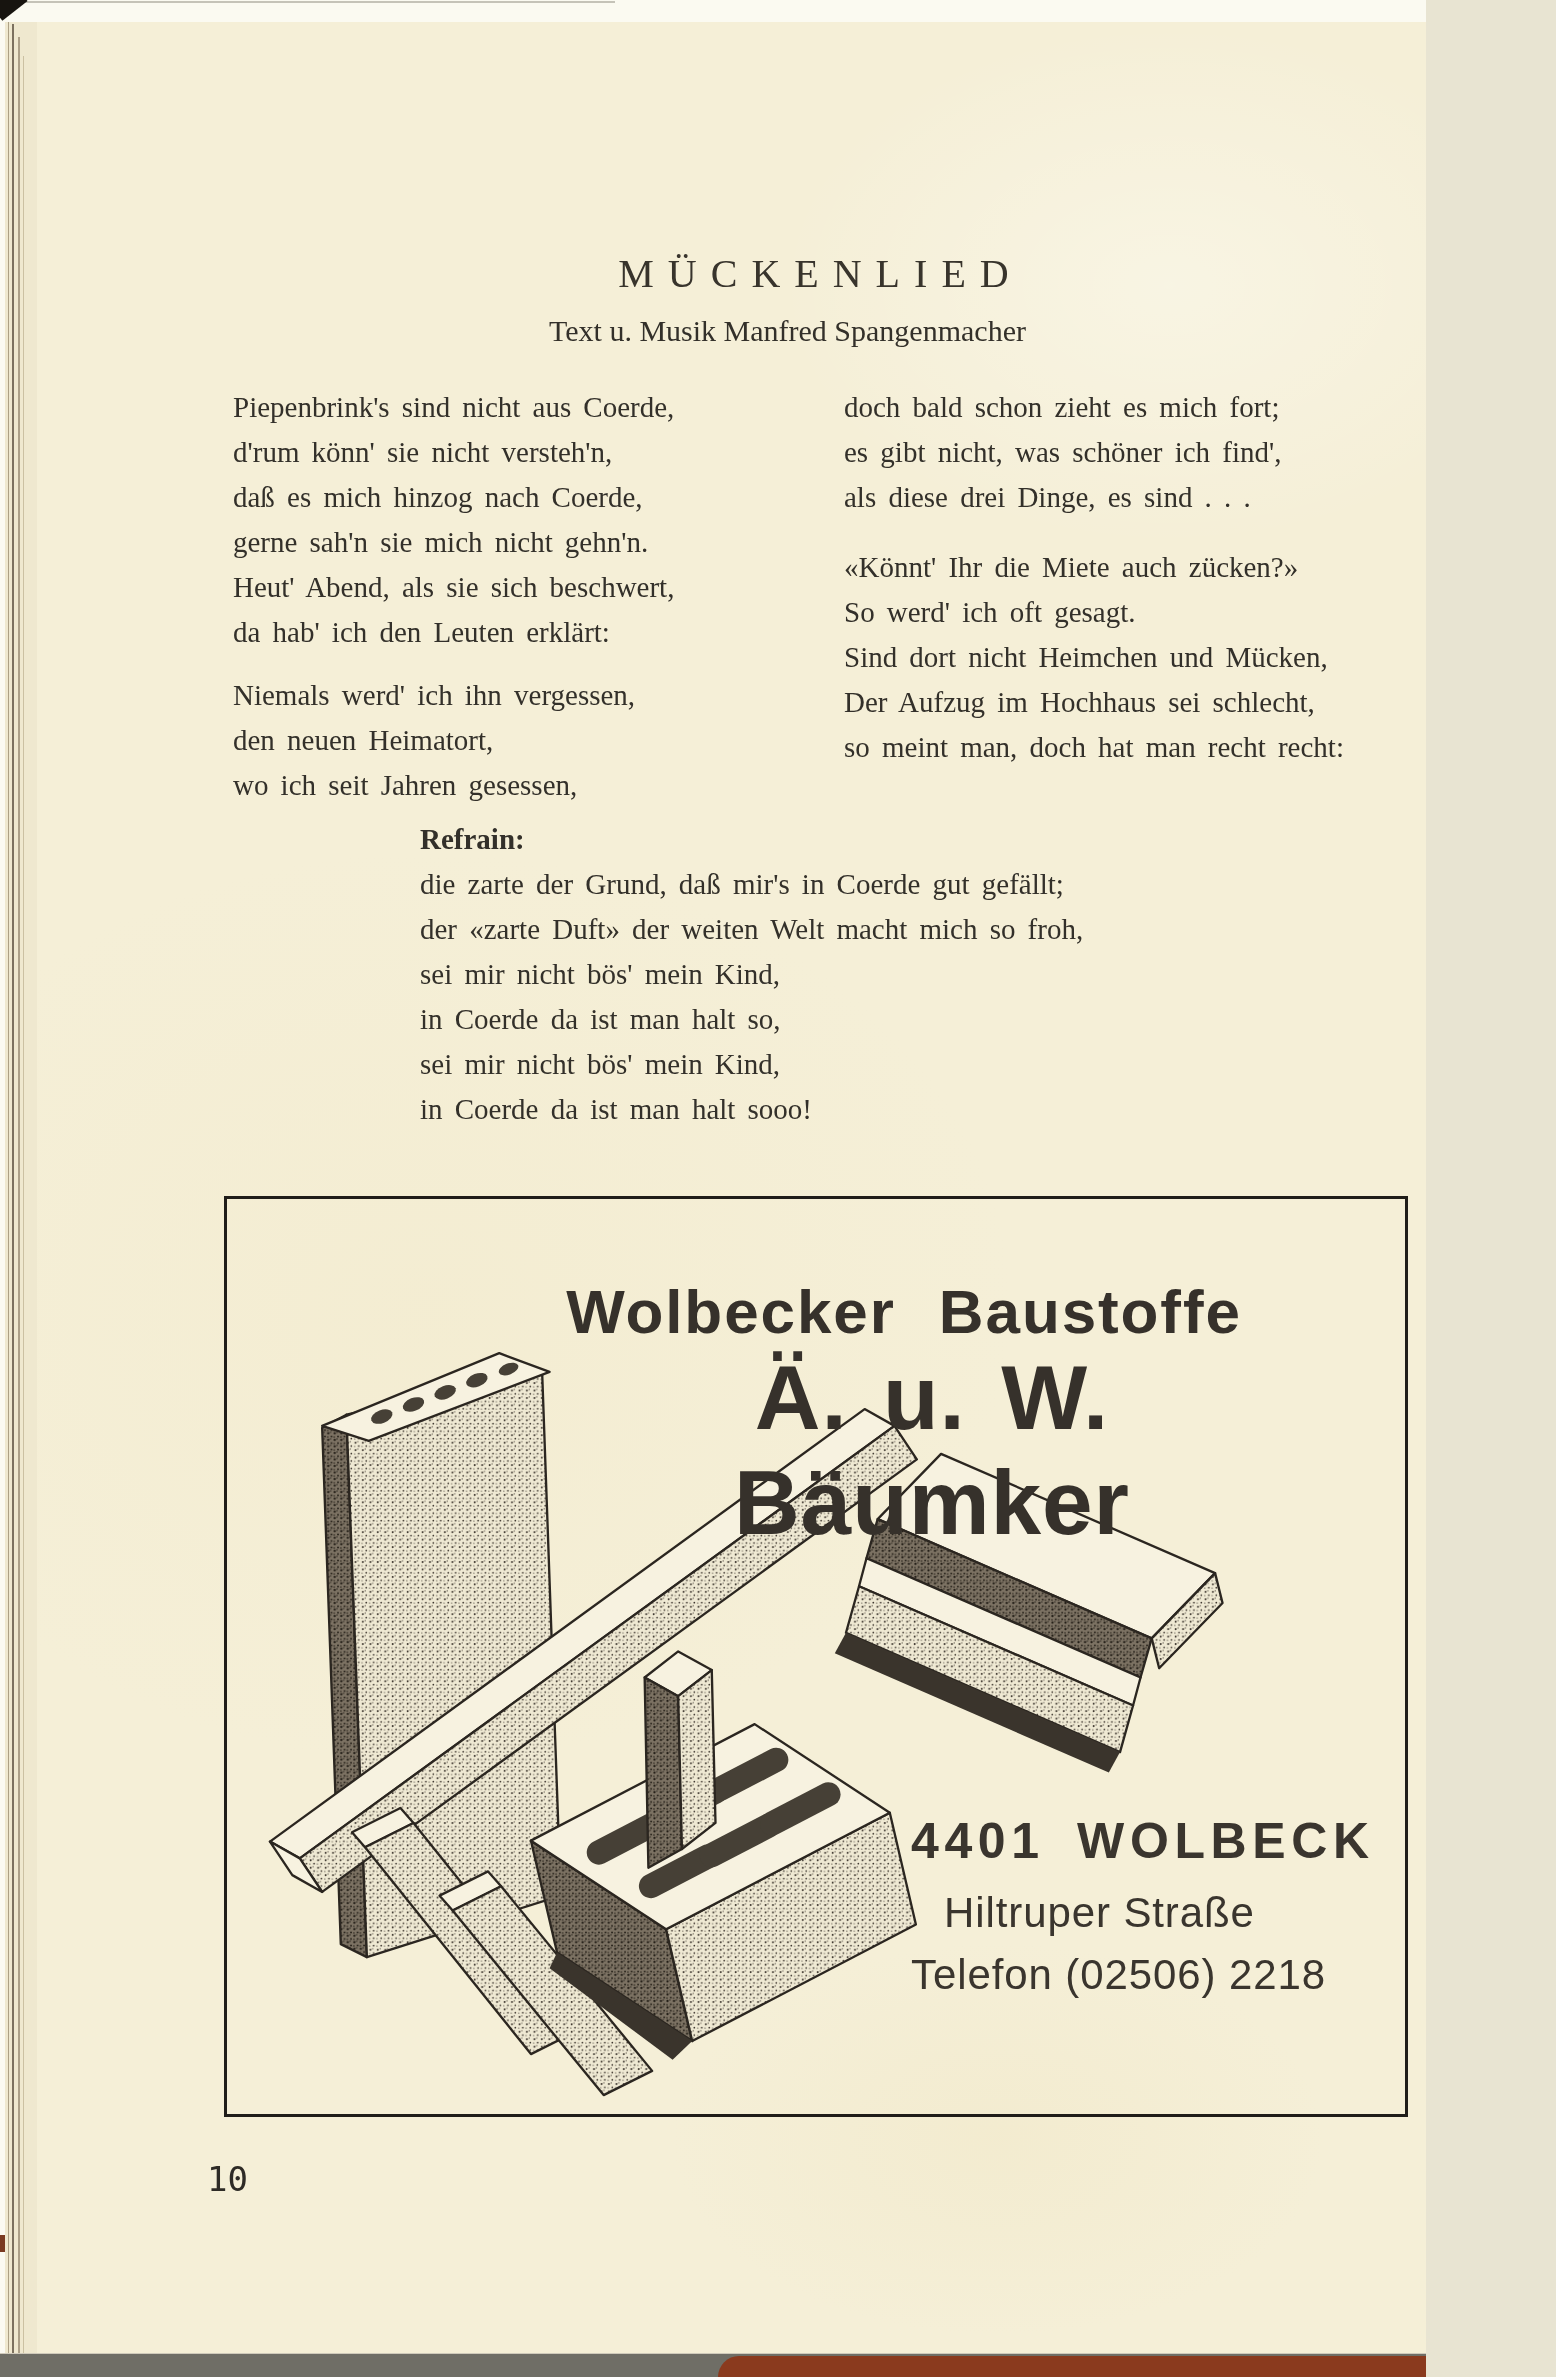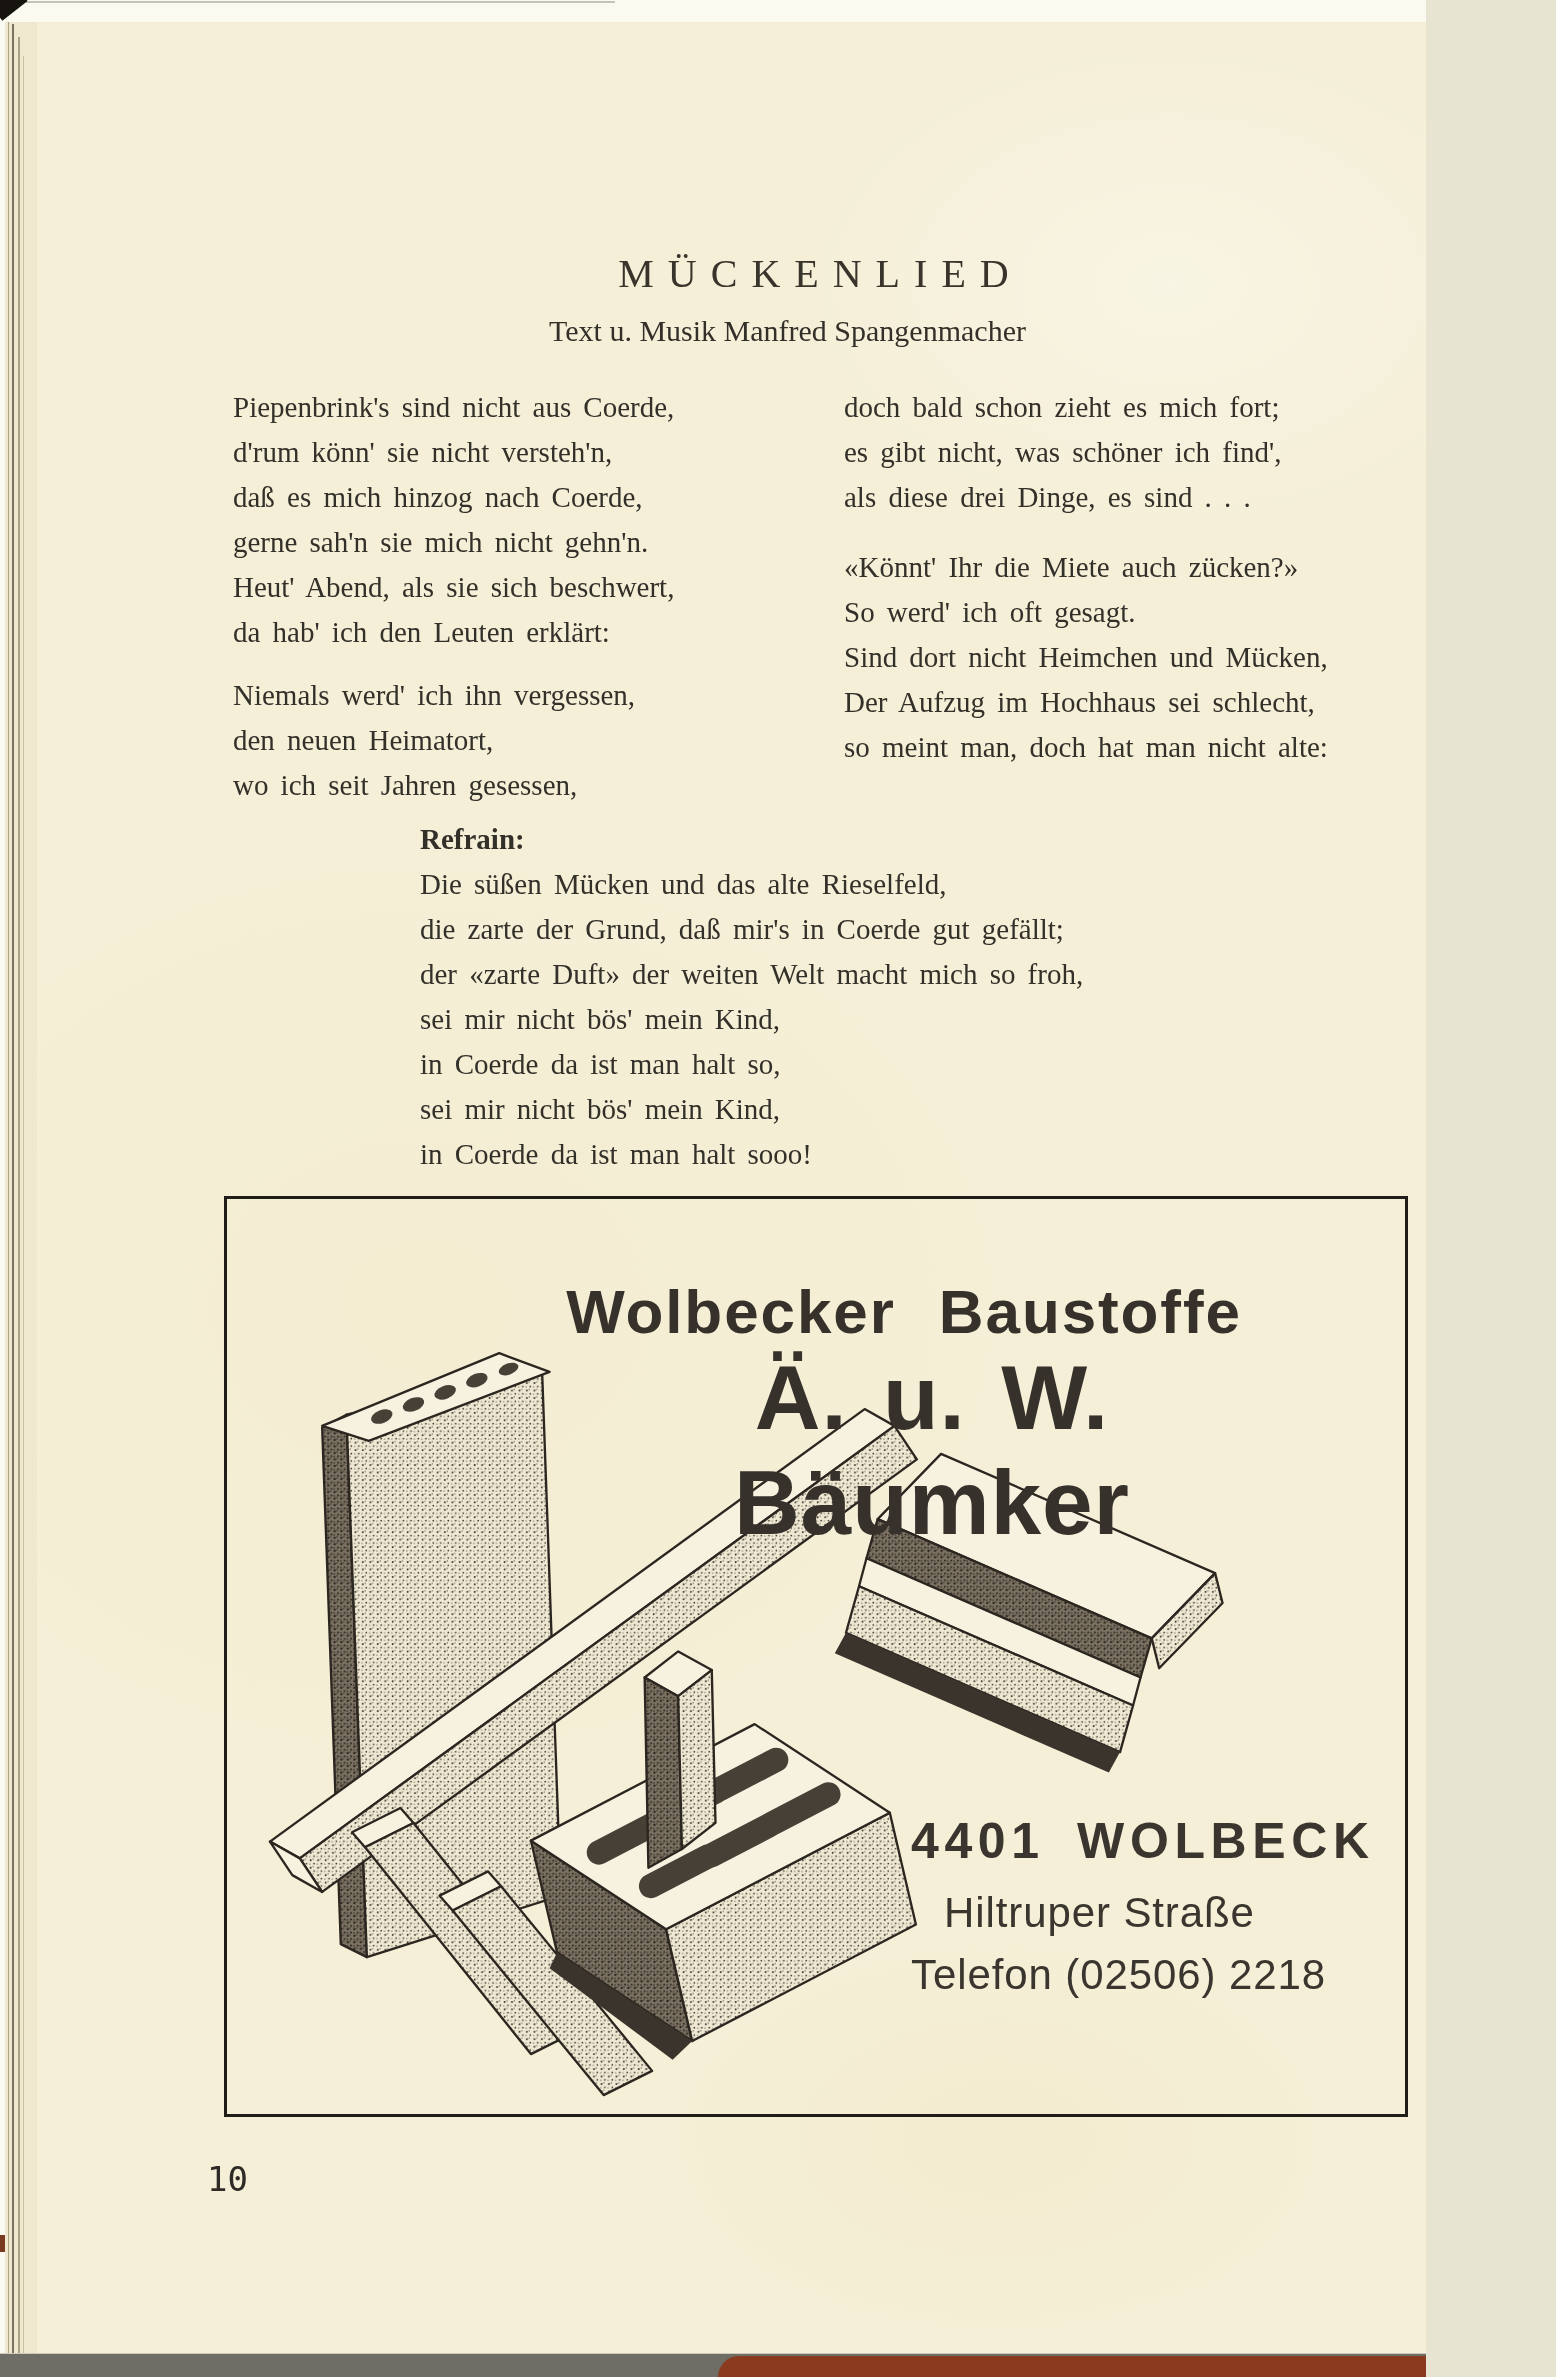--- a/index.html
+++ b/index.html
@@ -92,27 +92,26 @@
     <div class="stanza">
       <div class="line">doch bald schon zieht es mich fort;</div>
       <div class="line">es gibt nicht, was schöner ich find',</div>
       <div class="line">als diese drei Dinge, es sind . . .</div>
     </div>
     <div class="stanza gap-r">
       <div class="line">«Könnt' Ihr die Miete auch zücken?»</div>
       <div class="line">So werd' ich oft gesagt.</div>
       <div class="line">Sind dort nicht Heimchen und Mücken,</div>
       <div class="line">Der Aufzug im Hochhaus sei schlecht,</div>
-      <div class="line">so meint man, doch hat man nicht alte:</div>
+      <div class="line">so meint man, doch hat man recht recht:</div>
     </div>
   </div>
 
   <div class="refrain">
     <div class="refrain-label">Refrain:</div>
-    <div class="line">Die süßen Mücken und das alte Rieselfeld,</div>
     <div class="line">die zarte der Grund, daß mir's in Coerde gut gefällt;</div>
     <div class="line">der «zarte Duft» der weiten Welt macht mich so froh,</div>
     <div class="line">sei mir nicht bös' mein Kind,</div>
     <div class="line">in Coerde da ist man halt so,</div>
     <div class="line">sei mir nicht bös' mein Kind,</div>
     <div class="line">in Coerde da ist man halt sooo!</div>
   </div>
 
   <div class="ad-box">
 

